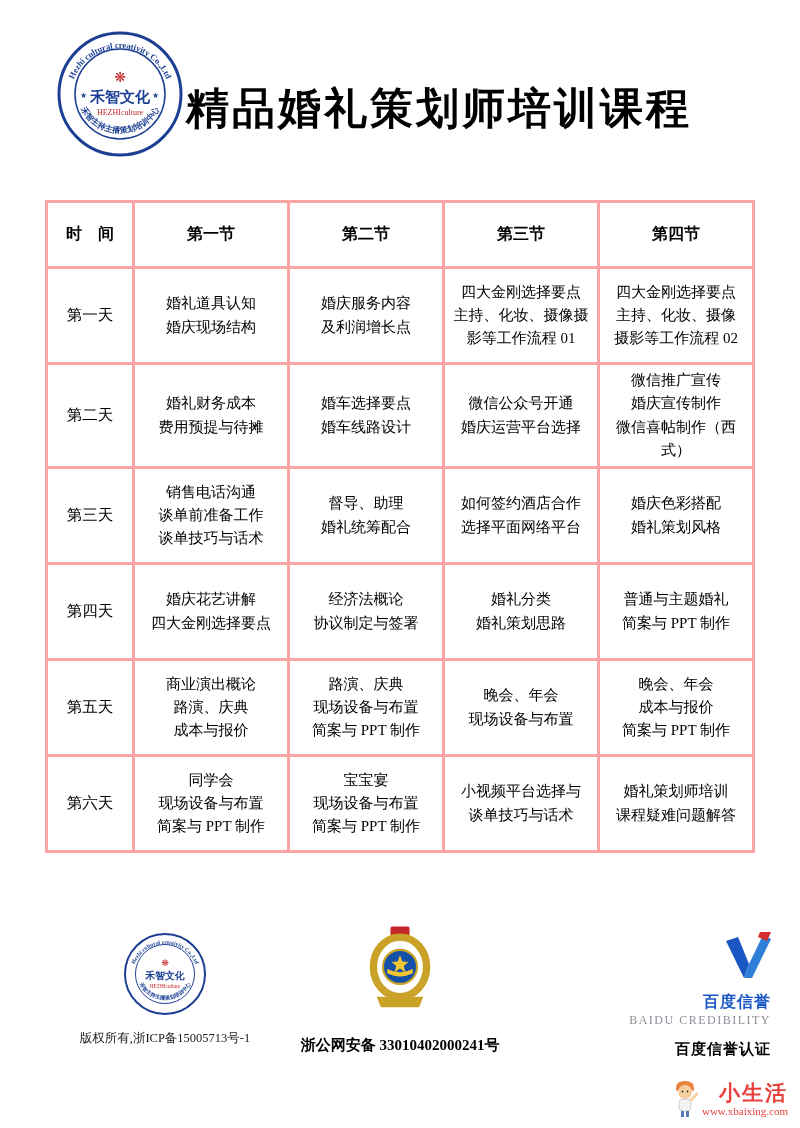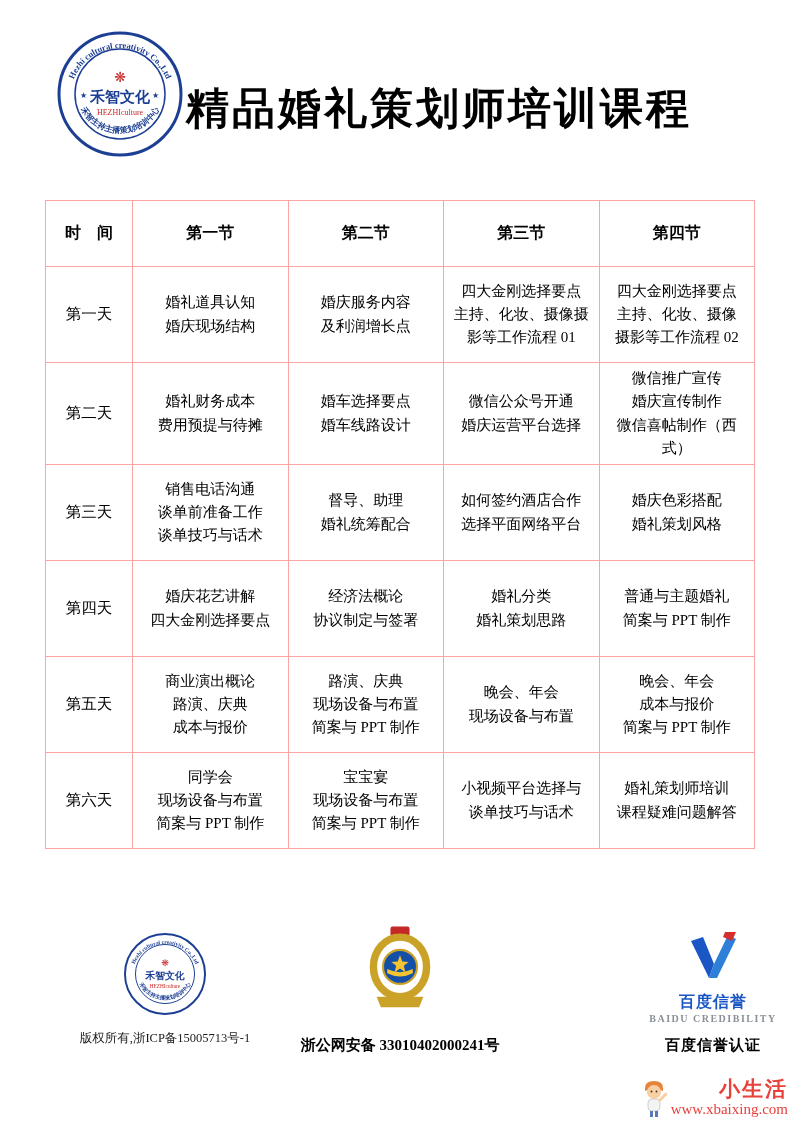--- a/index.html
+++ b/index.html
@@ -16,43 +16,43 @@
     position:absolute; left:186px; top:80px;
     font-size:43px; font-weight:bold; letter-spacing:3px; white-space:nowrap;
   }
 
   
   .course-table {
     position:absolute; left:45px; top:200px; width:710px;
     border-collapse:collapse; table-layout:fixed;
   }
   .course-table th, .course-table td {
-    border:1px solid #fca5a5; text-align:center; vertical-align:middle;
+    border:3px solid #fca5a5; text-align:center; vertical-align:middle;
     font-size:15px; line-height:1.55; white-space:pre-line; padding:4px 6px;
   }
   .course-table th { height:66px; font-size:16px; font-weight:bold; }
   .course-table td { height:96px; }
   .course-table td.day-cell { font-size:15.5px; }
   col.col-time { width:87px; }
 
   
   .footer-left  { position:absolute; left:55px;  top:932px; width:220px; text-align:center; }
   .copyright    { margin-top:10px; font-size:12.5px; color:#1a1a1a; }
   .footer-center{ position:absolute; left:290px; top:926px; width:220px; text-align:center; }
   .police-filing{ margin-top:20px; font-size:15px; font-weight:bold; }
-  .footer-right { position:absolute; left:633px; top:932px; width:160px; text-align:center; }
+  .footer-right { position:absolute; left:611px; top:932px; width:160px; text-align:right; }
   .baidu-cn   { color:#1a56c4; font-weight:bold; font-size:16px; margin-top:4px; letter-spacing:1px; }
-  .baidu-en   { color:#8a8f98; font-size:10px; letter-spacing:1.5px;font-weight:bold; }
+  .baidu-en   { color:#8a8f98; font-size:12px; letter-spacing:1.5px; }
   .baidu-cert { color:#000; font-weight:bold; font-size:15px; margin-top:12px; letter-spacing:1px; }
 
   
   .watermark { position:absolute; right:12px; bottom:10px; display:flex; align-items:flex-end; gap:4px; }
   .wm-text   { color:#e8413c; text-align:right; line-height:1.15; }
   .wm-name   { font-size:21px; font-weight:bold; letter-spacing:2px; }
-  .wm-url    { font-size:15px; }
+  .wm-url    { font-size:11px; }
 </style>
 </head>
 <body>
 
 <div class="page">
 
   <div class="header-logo">
     <svg width="128" height="128" viewBox="0 0 128 128">
       <circle cx="64" cy="64" r="61" fill="#ffffff" stroke="#1c3f94" stroke-width="3"></circle>
       <circle cx="64" cy="64" r="45" fill="#ffffff" stroke="#1c3f94" stroke-width="1.5"></circle>

